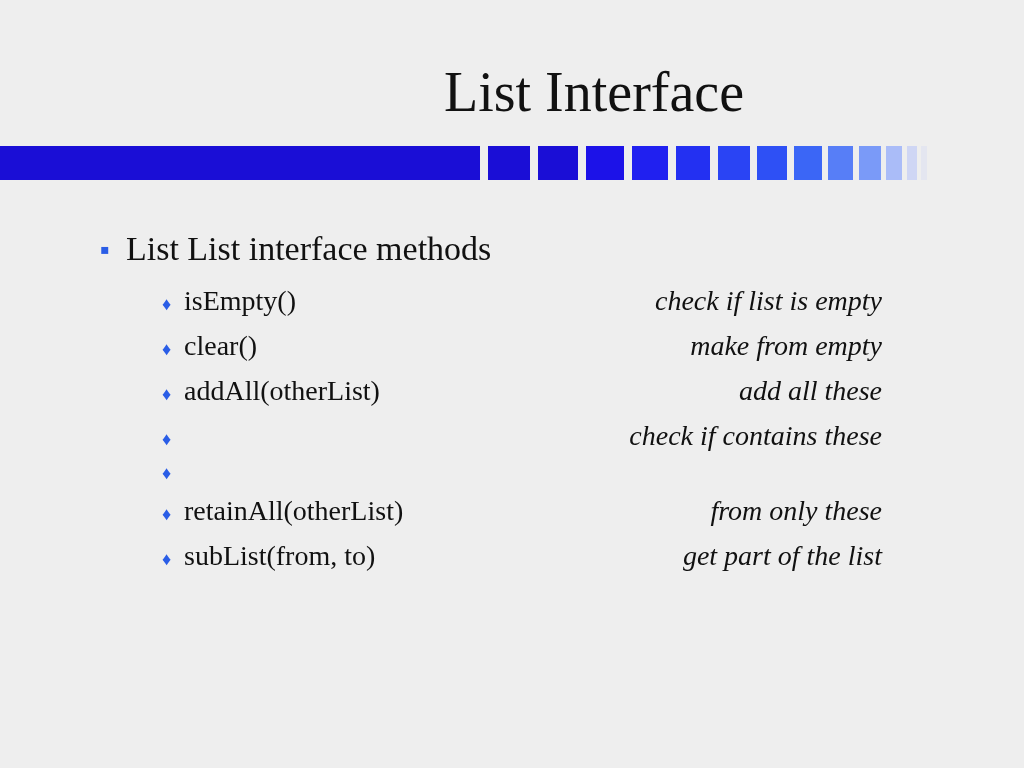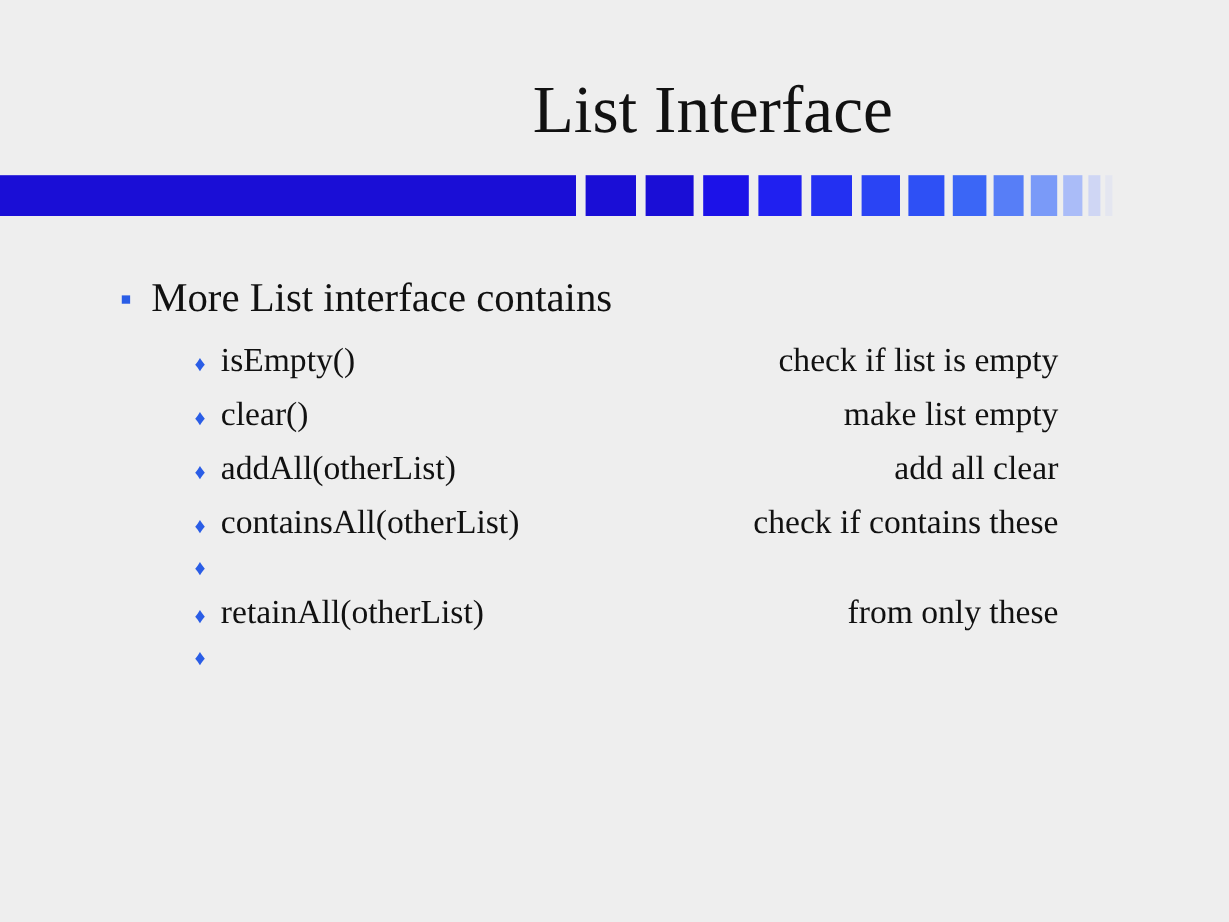--- a/index.html
+++ b/index.html
@@ -78,20 +78,21 @@
     flex: 0 0 auto;
   }
   .item .method {
     flex: 0 0 auto;
     text-align: right;
   }
   .item .spacer {
     flex: 1 1 auto;
   }
   .item .desc {
+    font-style: italic;
     text-align: right;
     flex: 0 0 auto;
   }
 </style>
 </head>
 <body>
 
 <div class="slide">
 
   <div class="title">List Interface</div>
@@ -124,57 +125,58 @@
         <div class="gap" style="width: 5px;"></div>
         <div class="block" style="width: 10px; background: rgb(207, 214, 244);"></div>
         <div class="gap" style="width: 4px;"></div>
         <div class="block" style="width: 6px; background: rgb(228, 230, 240);"></div>
       </div>
   </div>
 
   <div class="content">
     <div class="bullet1">
       <span class="marker">▪</span>
-      <span class="text">More List interface contains</span>
+      <span class="text">List List interface methods</span>
     </div>
     <div class="items" id="items">
         <div class="item">
           <span class="dia">♦</span>
           <span class="method">isEmpty()</span>
           <span class="spacer"></span>
           <span class="desc">check if list is empty</span>
         </div>
         <div class="item">
           <span class="dia">♦</span>
           <span class="method">clear()</span>
           <span class="spacer"></span>
-          <span class="desc">make list empty</span>
+          <span class="desc">make from empty</span>
         </div>
         <div class="item">
           <span class="dia">♦</span>
           <span class="method">addAll(otherList)</span>
           <span class="spacer"></span>
-          <span class="desc">add all clear</span>
+          <span class="desc">add all these</span>
         </div>
         <div class="item">
           <span class="dia">♦</span>
-          <span class="method">containsAll(otherList)</span>
           <span class="spacer"></span>
           <span class="desc">check if contains these</span>
         </div>
         <div class="item">
           <span class="dia">♦</span>
           <span class="spacer"></span>
         </div>
         <div class="item">
           <span class="dia">♦</span>
           <span class="method">retainAll(otherList)</span>
           <span class="spacer"></span>
           <span class="desc">from only these</span>
         </div>
         <div class="item">
           <span class="dia">♦</span>
+          <span class="method">subList(from, to)</span>
           <span class="spacer"></span>
+          <span class="desc">get part of the list</span>
         </div>
       </div>
   </div>
 
 </div>
 
 </body></html>

